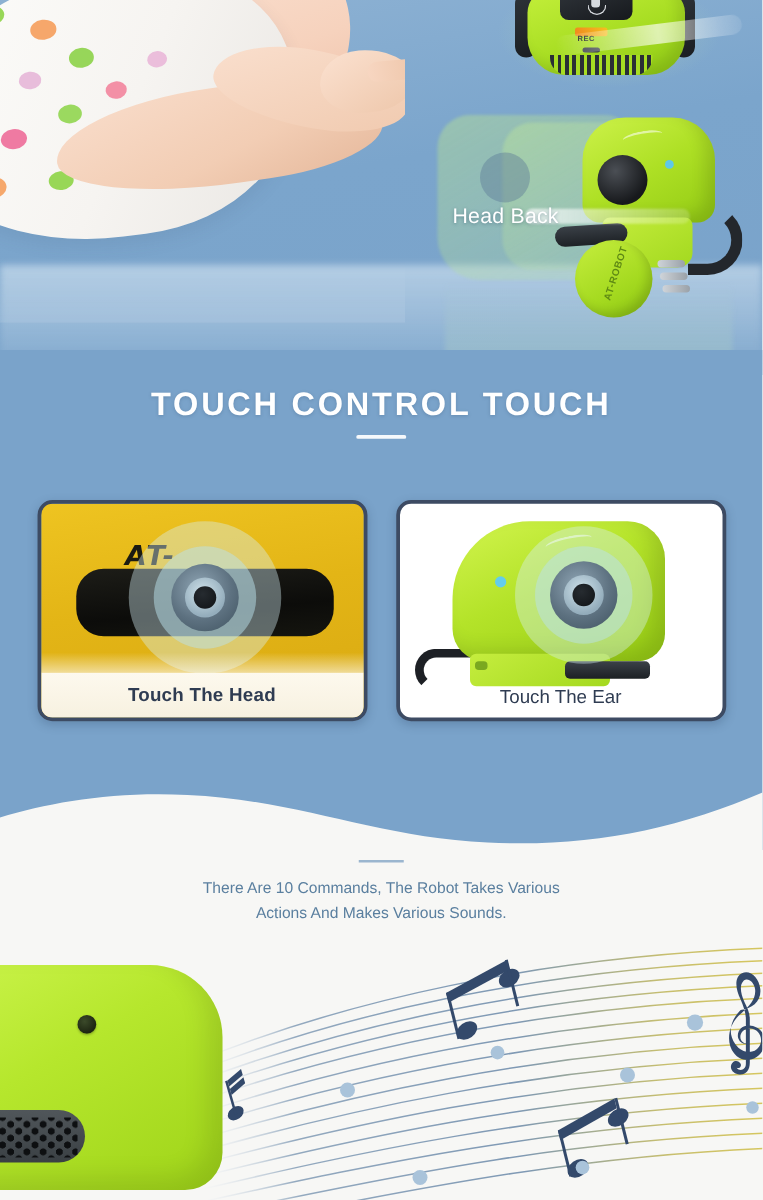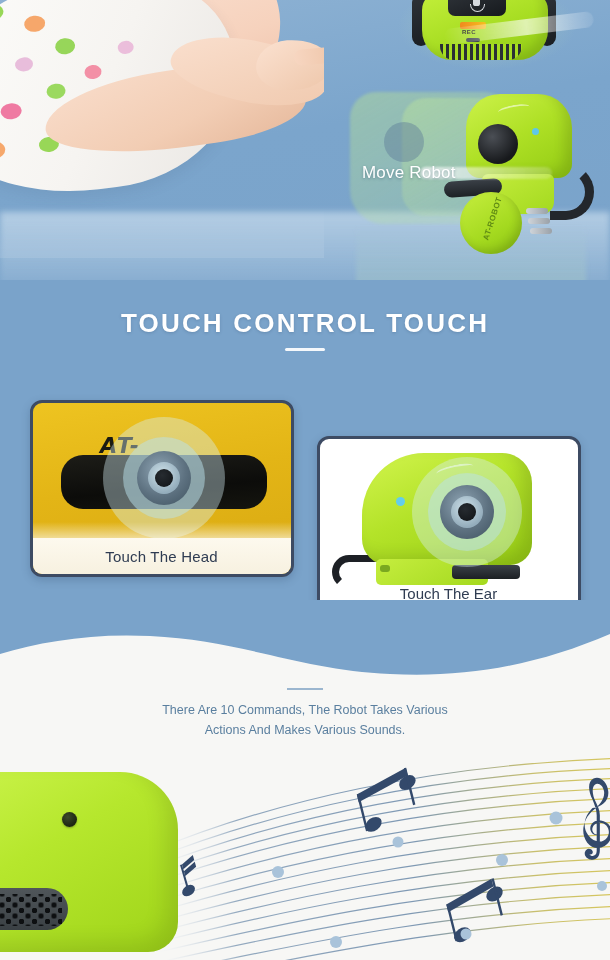--- a/index.html
+++ b/index.html
@@ -209,28 +209,28 @@
   }
 
   .cards { position:absolute; left:0; top:120px; width:610px; display:flex; justify-content:center; gap:23px; }
   .card {
     width:264px; height:177px;
     border:3px solid #3d4b63; border-radius:12px;
     overflow:hidden; position:relative;
     box-shadow:0 3px 8px rgba(40,65,95,.25);
   }
   .card-gold { background:linear-gradient(170deg,#eec421 0%, #e3b516 45%, #d9a912 100%); }
-  .card-white { background:#ffffff;margin-top:36px; }
+  .card-white { background:#ffffff; }
 
   .card-cap-bar {
     position:absolute; left:0; bottom:0; width:100%; height:36px;
     background:linear-gradient(180deg,#fdf9ee 0%, #f7f1e0 100%);
     display:flex; align-items:center; justify-content:center;
   }
-  .card-cap { color:#2f3c52; font-size:15px; letter-spacing:.2px; }
+  .card-cap { color:#2f3c52; font-size:15px; letter-spacing:.2px;font-weight:bold; }
   .card-cap-float {
     position:absolute; left:0; bottom:8px; width:100%;
     text-align:center; color:#2f3c52; font-size:15px;
     text-shadow:0 1px 3px rgba(255,255,255,.9);
   }
 
   
   .gold-logo {
     position:absolute; left:50%; top:30px; transform:translateX(-50%) skewX(-11deg);
     font-size:22px; font-weight:bold; color:#1b1b12; letter-spacing:1.4px;
@@ -383,21 +383,21 @@
       <div class="rm-arm"></div>
       <div class="rm-wheel"></div>
       <div class="rm-wheel-t">AT-ROBOT</div>
       <div class="rm-pins">
         <div class="rm-pin" style="left:0;top:0;"></div>
         <div class="rm-pin" style="left:2px;top:10px;"></div>
         <div class="rm-pin" style="left:4px;top:20px;"></div>
       </div>
     </div>
     <div class="mb-trail"></div>
-    <div class="move-back">Move Robot</div>
+    <div class="move-back">Head Back</div>
   </div>
 
   <div class="touch-sec">
     <div class="sec-title">TOUCH CONTROL TOUCH</div>
     <div class="sec-rule"></div>
 
     <div class="cards">
 
       <div class="card card-gold">
         <div class="gold-logo">AT-ROBOT</div>

